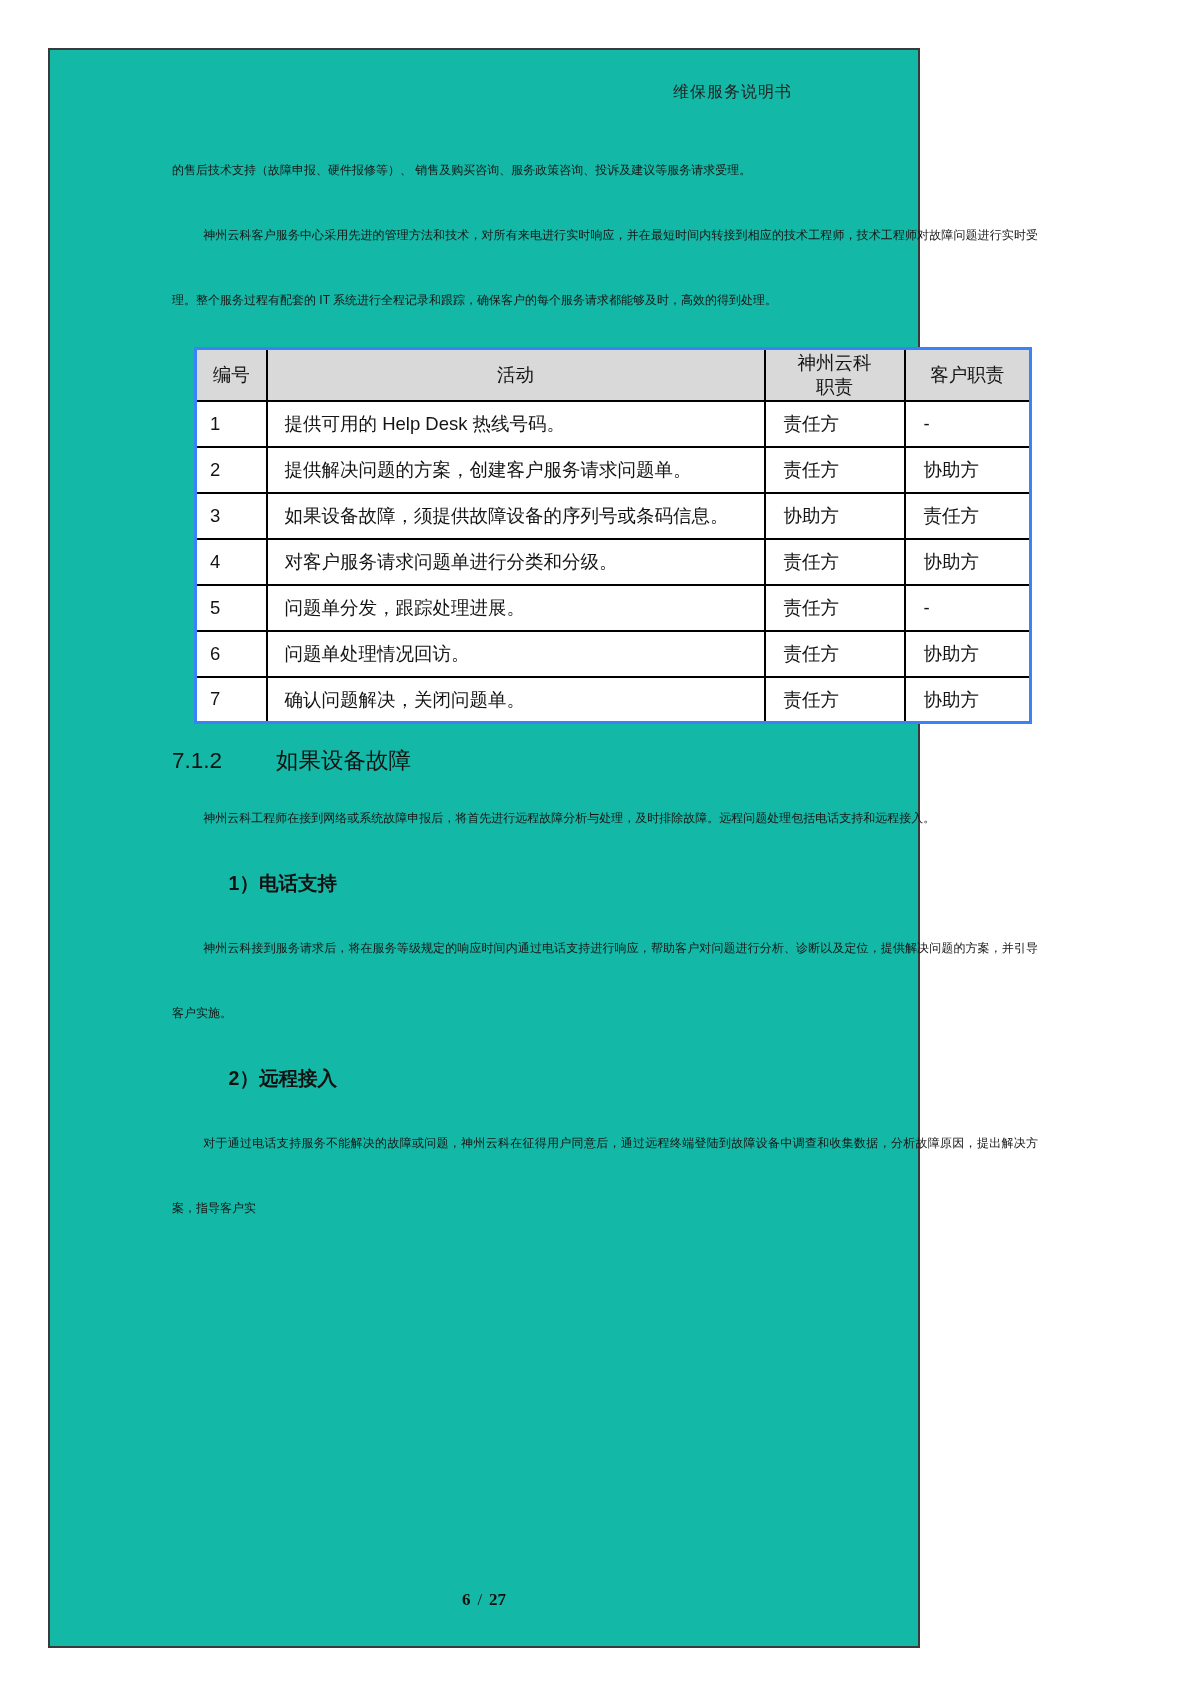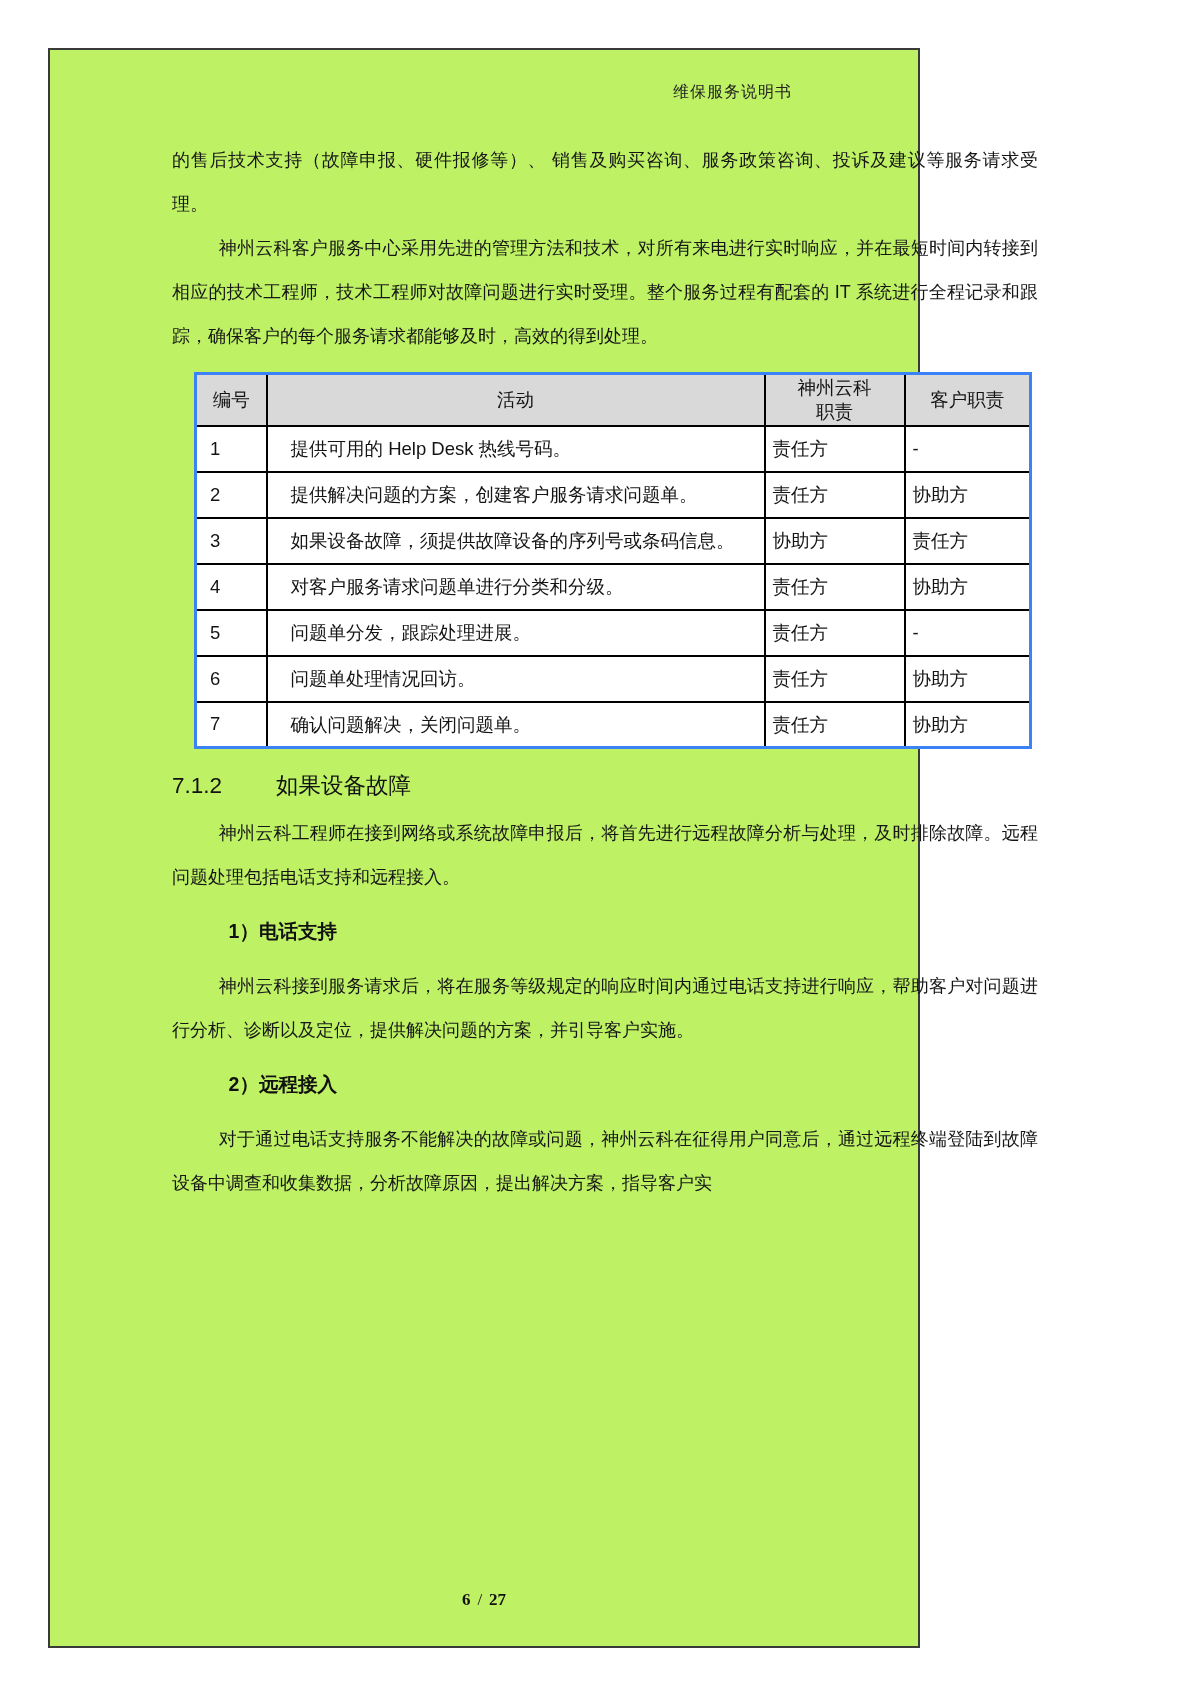--- a/index.html
+++ b/index.html
@@ -6,33 +6,33 @@
   html, body { background: #ffffff; }
   body {
     width: 1200px; height: 1698px; position: relative;
     font-family: "Liberation Sans", "DejaVu Sans", sans-serif;
     color: #1c1c1c;
   }
   .frame {
     position: absolute; left: 48px; top: 48px;
     width: 872px; height: 1600px;
     border: 2px solid #3a3a3a;
-    background: #bef264;
+    background: #14b8a6;
     text-decoration: underline;
   }
   .doc-header {
     position: absolute; top: 32px; right: 126px;
     font-family: "Liberation Serif", "DejaVu Serif", serif;
     font-size: 16px; color: #222; letter-spacing: 1px;
   }
   .content {
     position: absolute; left: 122px; top: 88px; width: 866px;
   }
   .content p {
-    font-size: 18px; line-height: 44px;
+    font-size: 12px; line-height: 65px;
     text-align: justify; color: #161616;
   }
   .indent2 { text-indent: 2.6em; }
   .indent3 { text-indent: 2.9em; }
   table.resp-table {
     border-collapse: collapse; table-layout: fixed;
     width: 838px; margin: 14px 0 0 22px;
     border: 3px solid #3b82f6;
   }
   .resp-table th, .resp-table td {
@@ -40,22 +40,22 @@
     font-size: 18.5px; font-weight: normal;
     vertical-align: middle; color: #141414;
   }
   .resp-table th {
     background: #d9d9d9; text-align: center;
     height: 52px; line-height: 1.3;
   }
   .resp-table td { height: 46px; background: #fff; }
   .pre { white-space: pre-line; }
   td.c-num { padding-left: 13px; }
-  td.c-act { padding-left: 23px; }
-  td.c-resp { padding-left: 7px; }
+  td.c-act { padding-left: 17px; }
+  td.c-resp { padding-left: 18px; }
   .section-heading {
     margin-top: 20px; font-size: 22.5px; line-height: 34px;
     display: flex; gap: 54px; color: #111;
   }
   .sub-label {
     font-weight: bold; font-size: 19.5px; line-height: 65px;
     text-indent: 2.9em; color: #111;
   }
   .mt8 { margin-top: 8px; }
   .doc-footer {

